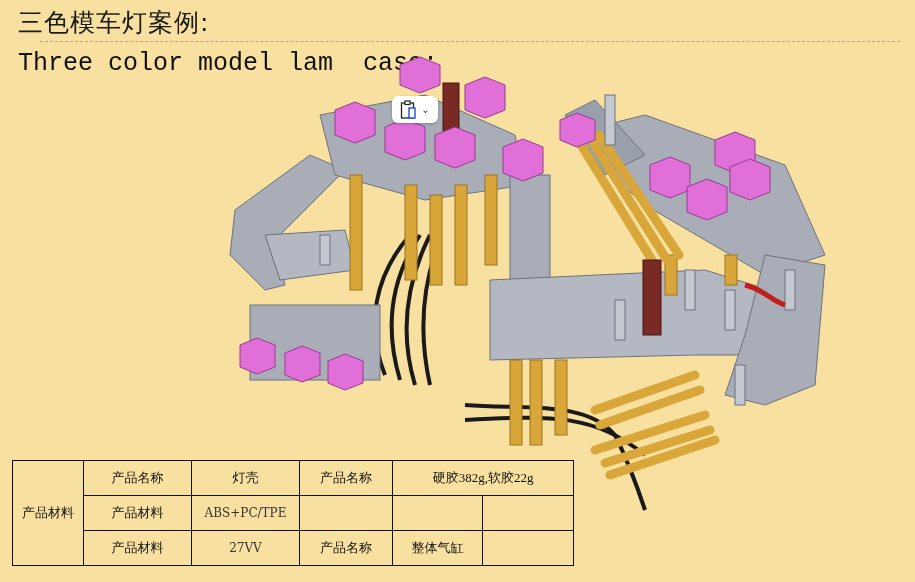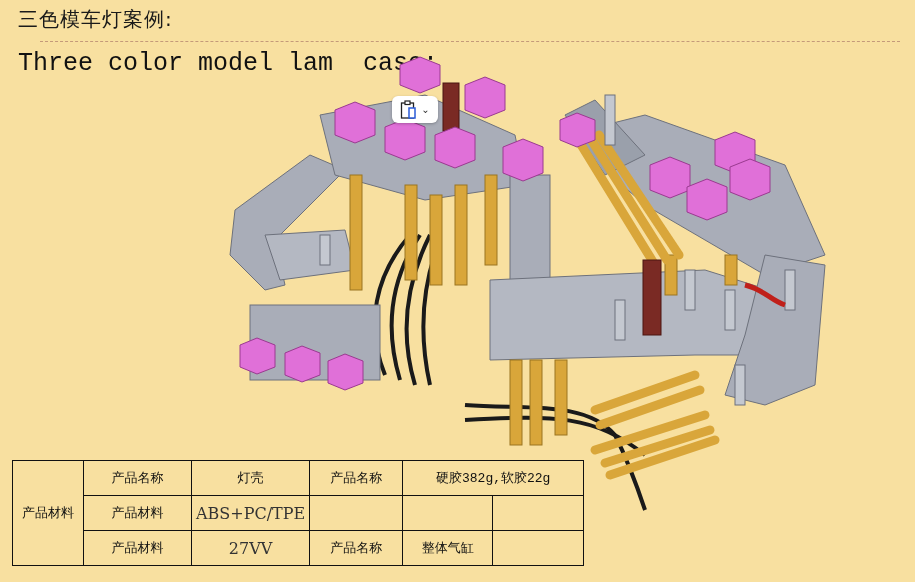--- a/index.html
+++ b/index.html
@@ -4,21 +4,21 @@
 <style>
   html, body { margin:0; padding:0; }
   body {
     width:915px; height:582px; overflow:hidden; position:relative;
     background:#f8e0a0;
     font-family:"DejaVu Serif", serif;
     color:#111;
   }
   .title-cn {
     position:absolute; left:18px; top:6px;
-    font-size:20px; letter-spacing:1px; font-family:"DejaVu Sans", sans-serif;
+    font-size:25px; letter-spacing:1px; font-family:"DejaVu Sans", sans-serif;
     color:#1a1a1a;
   }
   .divider {
     position:absolute; left:40px; top:41px; width:860px; height:0;
     border-top:1px dashed #c49a7a;
   }
   .title-en {
     position:absolute; left:18px; top:49px;
     font-family:"Liberation Mono","DejaVu Sans Mono", monospace;
     font-size:25px; white-space:pre; color:#111;
@@ -37,23 +37,23 @@
   .paste-btn .chev { font-size:10px; color:#333; font-family:"DejaVu Sans", sans-serif; }
   table.info {
     position:absolute; left:12px; top:460px;
     border-collapse:collapse;
     font-size:13px;
     background:#f8e0a0;
   }
   table.info td {
     border:1px solid #111; text-align:center; vertical-align:middle;
     height:34px; padding:0 4px;
-    font-family:Liberation Mono, monospace;
+    font-family:Liberation Serif, serif;
   }
-  table.info td.serif { font-family:"DejaVu Serif", serif; font-size:16px; color:#333; }
+  table.info td.serif { font-family:"DejaVu Serif", serif; font-size:12px; color:#333; }
   .c0 { width:62px; }
   .c1 { width:99px; }
   .c2 { width:99px; }
   .c3 { width:84px; }
   .c4 { width:81px;margin-left:20px; }
   .c5 { width:82px; }
 </style>
 </head>
 <body>
 

